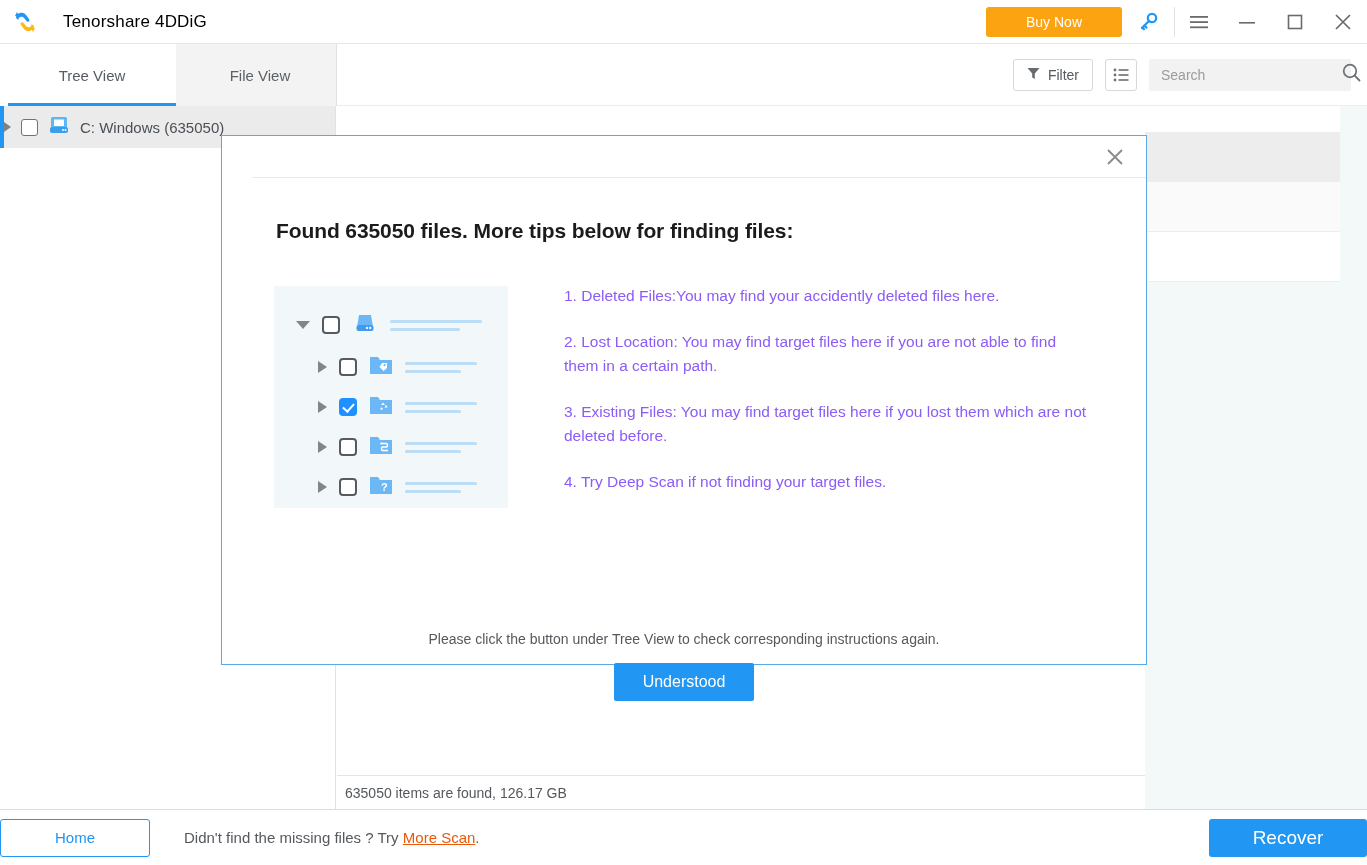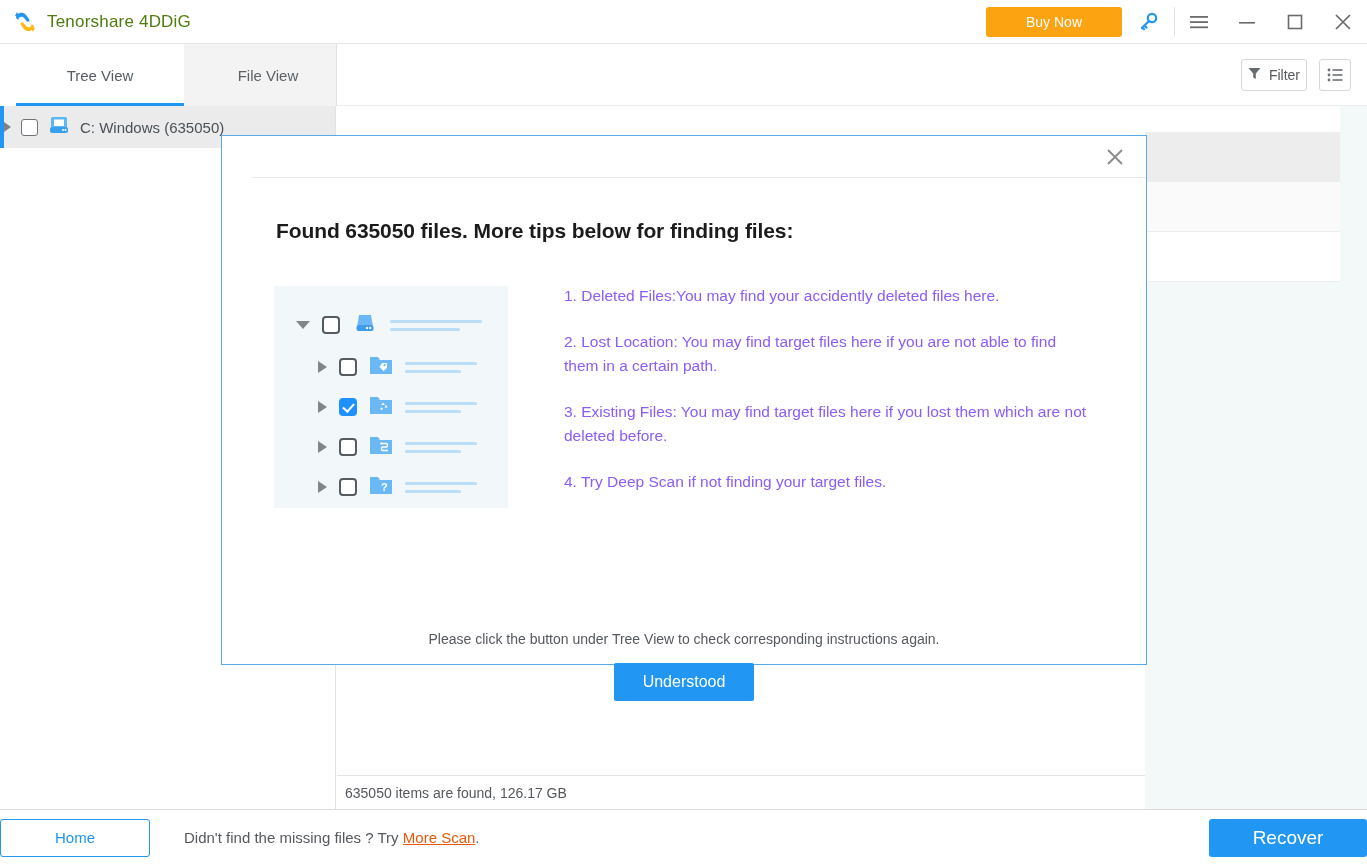--- a/index.html
+++ b/index.html
@@ -14,21 +14,21 @@
   
   #titlebar {
     position: absolute; left: 0; top: 0; width: 1367px; height: 44px;
     background: #ffffff;
     display: flex; align-items: center;
     border-bottom: 1px solid #e6e6e6;
   }
   #brand { display: flex; align-items: center; padding-left: 12px; gap: 9px; }
   #brand-logo { width: 26px; height: 26px; position: relative; }
   #brand-name {
-    font-size: 17px; color: #4d7c0f; letter-spacing: .2px; font-weight: 400;
+    font-size: 17px; color: #000000; letter-spacing: .2px; font-weight: 400; margin-left: 16px;
   }
   #titlebar-right {
     margin-left: auto; display: flex; align-items: center; height: 100%;
   }
   #buy-now {
     background: #fca311; color: #fff; border: none; border-radius: 3px;
     font-family: "Liberation Sans", sans-serif;
     font-size: 14px; width: 136px; height: 30px; cursor: pointer;
   }
   #key-btn {
@@ -37,21 +37,21 @@
   }
   #win-sep { width: 1px; height: 30px; background: #e2e2e2; }
   .wbtn {
     width: 48px; height: 44px; display: flex; align-items: center; justify-content: center;
     cursor: pointer;
   }
   .wbtn svg { display: block; }
 
   
   #tabstrip {
-    position: absolute; left: 16px; top: 44px; width: 336px; height: 62px;
+    position: absolute; left: 8px; top: 44px; width: 336px; height: 62px;
     background: #c2410c; display: flex;
   }
   .tab {
     flex: 1; display: flex; align-items: center; justify-content: center;
     font-size: 15px; color: #555c63; cursor: pointer; position: relative;
     background: #ffffff;
   }
   .tab.inactive { background: #f3f3f3; color: #5a6167; }
   .tab.active::after {
     content: ""; position: absolute; left: 0; right: 0; bottom: 0;
@@ -61,21 +61,21 @@
     position: absolute; left: 336px; top: 44px; width: 1px; height: 62px; background: #e2e2e2;
   }
   #topbar-right {
     position: absolute; left: 337px; top: 44px; width: 1030px; height: 62px;
     background: #ffffff; display: flex; align-items: center; justify-content: flex-end;
     padding-right: 16px; gap: 12px;
     border-bottom: 1px solid #ececec;
   }
   #filter-btn {
     display: flex; align-items: center; gap: 8px;
-    height: 32px; padding: 0 6px; border: 1px solid #d8d8d8; border-radius: 3px;
+    height: 32px; padding: 0 13px; border: 1px solid #d8d8d8; border-radius: 3px;
     background: #fff; font-size: 14px; color: #55595e; cursor: pointer;
   }
   #listview-btn {
     width: 32px; height: 32px; border: 1px solid #d8d8d8; border-radius: 3px;
     background: #fff; display: flex; align-items: center; justify-content: center;
     cursor: pointer;
   }
   #search-wrap {
     width: 202px; height: 32px; background: #f2f2f2; border-radius: 2px;
     display: flex; align-items: center; padding: 0 10px 0 12px;
@@ -296,20 +296,29 @@
   </div>
   <div id="listview-btn">
     <svg width="16" height="14" viewBox="0 0 16 14">
       <circle cx="2" cy="2" r="1.4" fill="#6c7176"></circle>
         <rect x="5.5" y="1.2" width="10" height="1.6" fill="#6c7176"></rect>
       <circle cx="2" cy="7" r="1.4" fill="#6c7176"></circle>
         <rect x="5.5" y="6.2" width="10" height="1.6" fill="#6c7176"></rect>
       <circle cx="2" cy="12" r="1.4" fill="#6c7176"></circle>
         <rect x="5.5" y="11.2" width="10" height="1.6" fill="#6c7176"></rect>
     </svg>
+  </div>
+  <div id="search-wrap">
+    <input id="search-input" type="text" placeholder="Search" style="">
+    <span>
+      <svg width="19" height="19" viewBox="0 0 19 19">
+        <circle cx="8" cy="8" r="6.3" fill="none" stroke="#6c7176" stroke-width="1.7"></circle>
+        <path d="M12.7 12.7 L17.5 17.5" stroke="#6c7176" stroke-width="1.8" stroke-linecap="round"></path>
+      </svg>
+    </span>
   </div>
 </div>
 
 <div id="tree-panel">
   <div id="tree-row">
     <span class="caret-right"></span>
     <span class="cbox"></span>
     <span>
       <svg width="22" height="22" viewBox="0 0 22 22">
         <rect x="3" y="3" width="16" height="11" rx="1.5" fill="#5bb8f5"></rect>

